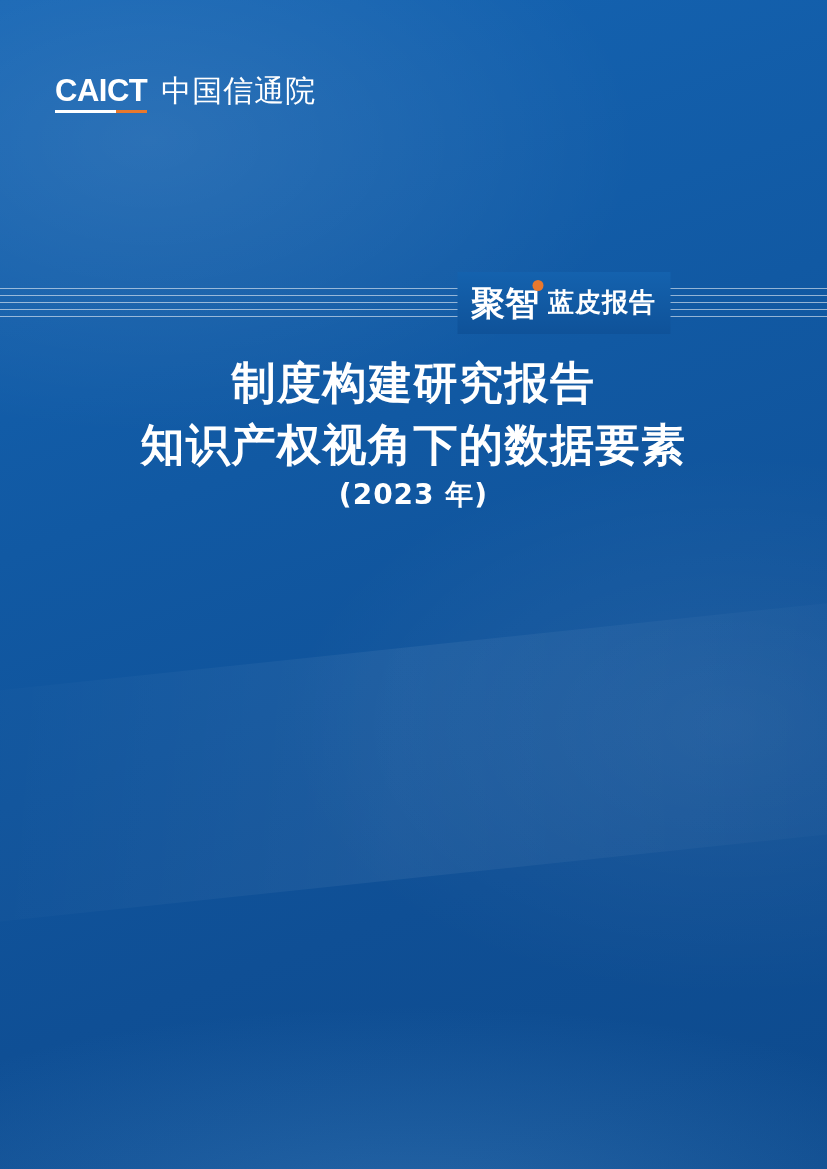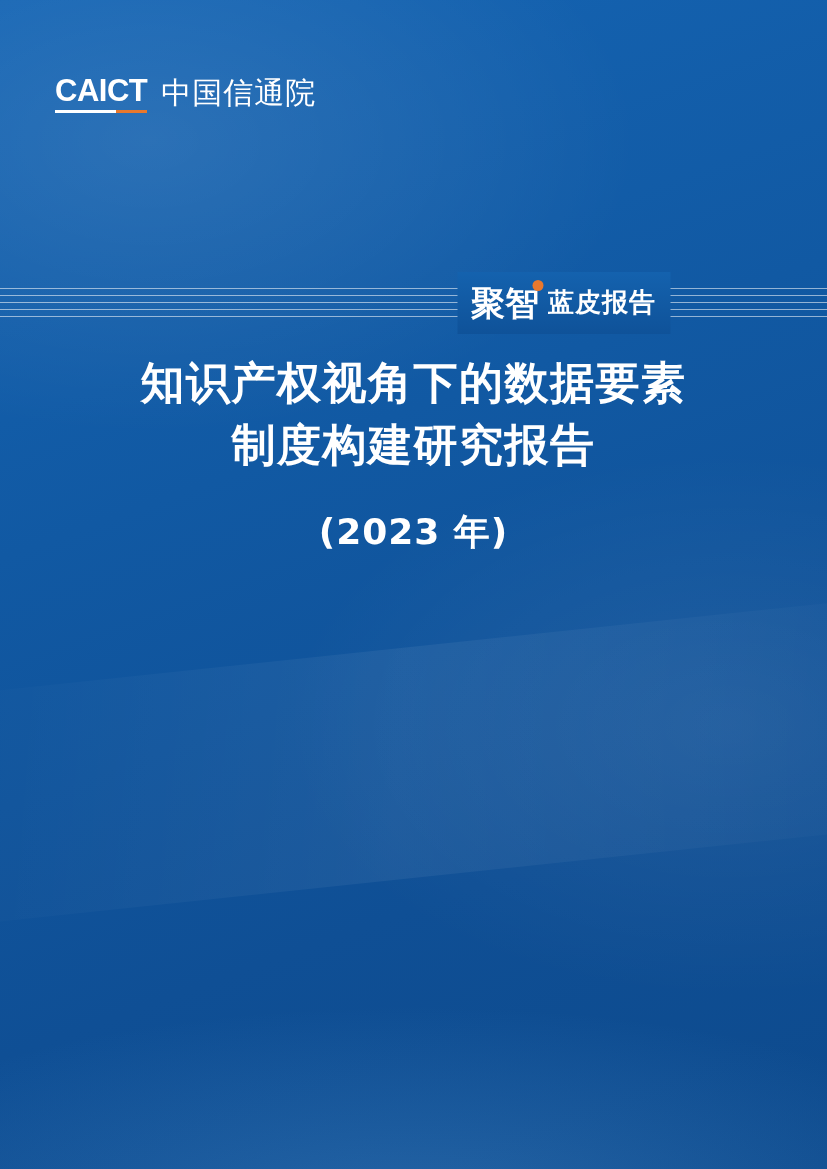--- a/index.html
+++ b/index.html
@@ -66,21 +66,21 @@
   }
   .caict-underline span {
     position: absolute;
     right: 0;
     top: 0;
     height: 3px;
     width: 34%;
     background: #e8782d;
   }
   .logo-cn {
-    font-family: Liberation Sans, sans-serif;
+    font-family: Liberation Mono, monospace;
     font-size: 30px;
     color: #ffffff;
     letter-spacing: 1px;
     line-height: 34px;
     padding-bottom: 2px;
   }
 
   
   .band {
     position: absolute;
@@ -167,24 +167,23 @@
   .title {
     font-family: "DejaVu Sans", sans-serif;
     font-weight: bold;
     font-size: 44px;
     line-height: 62px;
     color: #ffffff;
     letter-spacing: 1.5px;
     margin: 0;
   }
   .subtitle {
-    margin-top: 32px;
-    font-family: "DejaVu Sans", sans-serif;
-    font-weight: bold;
-    font-size: 36px;
+    font-family: "DejaVu Sans", sans-serif;
+    font-weight: bold;
+    font-size: 28px;
     color: #ffffff;
     letter-spacing: 1px;
   }
 
   
   .footer {
     position: absolute;
     left: 0;
     right: 0;
     bottom: 96px;
@@ -230,19 +229,19 @@
     <div class="badge">
       <div class="badge-logo">
         <span class="badge-cjk">聚智</span>
         <span class="badge-dot"></span>
       </div>
       <div class="badge-sub">蓝皮报告</div>
     </div>
   </div>
 
   <div class="title-wrap">
+    <div class="title">制度构建研究报告</div>
     <div class="title">知识产权视角下的数据要素</div>
-    <div class="title">制度构建研究报告</div>
     <div class="subtitle">(2023 年)</div>
   </div>
 
 
 </div>
 
 </body></html>

